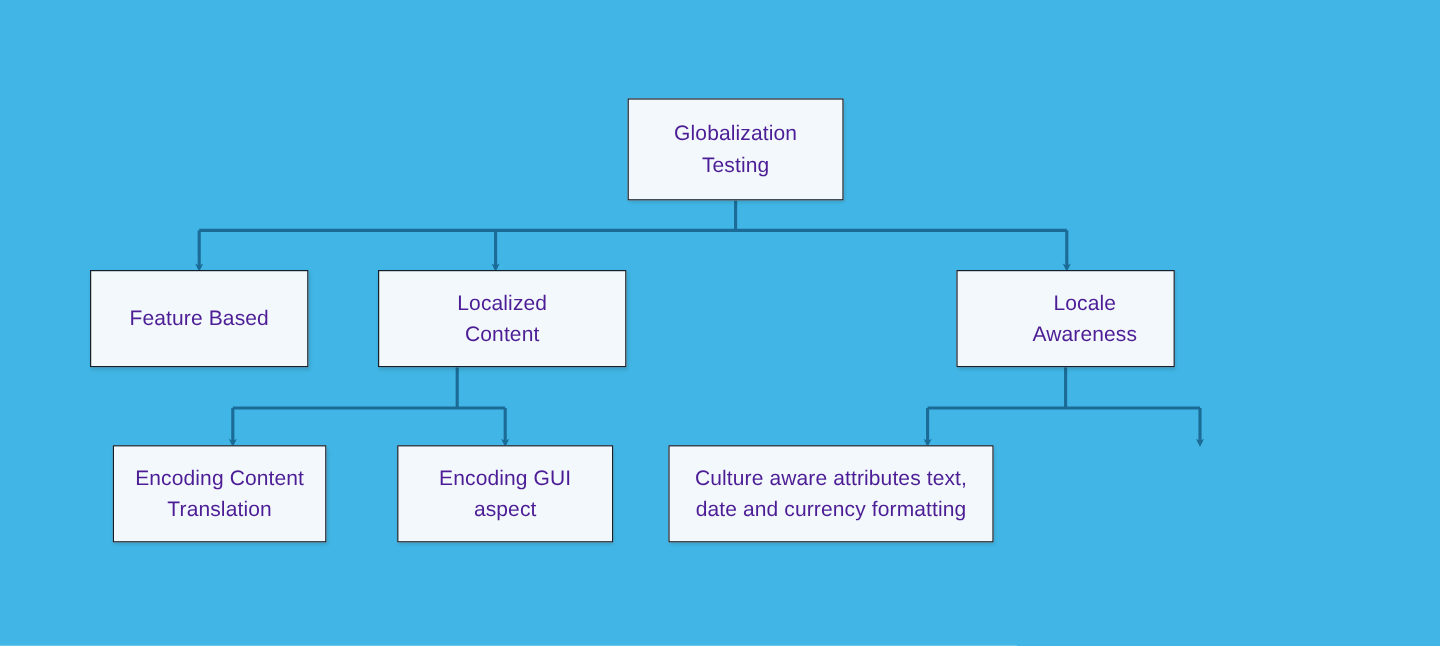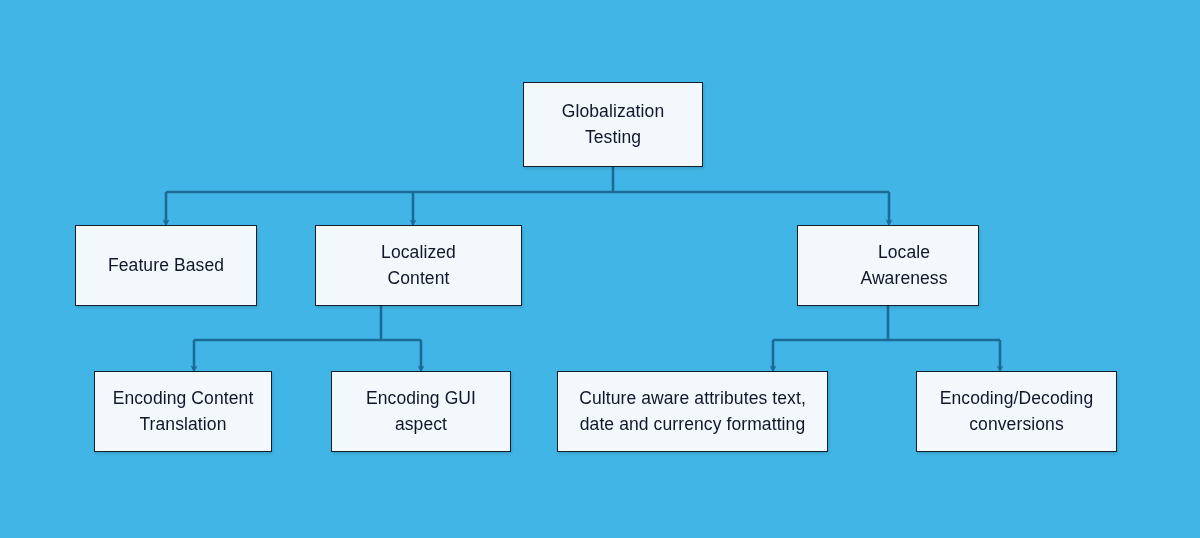--- a/index.html
+++ b/index.html
@@ -28,21 +28,21 @@
   }
   .node {
     position: absolute;
     box-sizing: border-box;
     background: #f2f8fc;
     border: 1.6px solid #13202b;
     display: flex;
     align-items: center;
     justify-content: center;
     text-align: center;
-    color: #0f172a;
+    color: #4c1d95;
     font-size: 17.5px;
     line-height: 1.45;
     letter-spacing: 0.1px;
     padding: 4px 8px;
     box-shadow: 1px 2px 3px rgba(0,0,0,0.13);
   }
   .node span {
     display: block;
     white-space: pre-line;
   }
@@ -107,18 +107,14 @@
   <div class="node" style="left:331px; top:371px; width:180px; height:81px;">
     <span>Encoding GUI
 aspect</span>
   </div>
 
   <div class="node" style="left:557px; top:371px; width:271px; height:81px;">
     <span>Culture aware attributes text,
 date and currency formatting</span>
   </div>
 
-  <div class="node" style="left:916px; top:371px; width:201px; height:81px;">
-    <span>Encoding/Decoding
-conversions</span>
-  </div>
 
 </div>
 
 </body></html>

